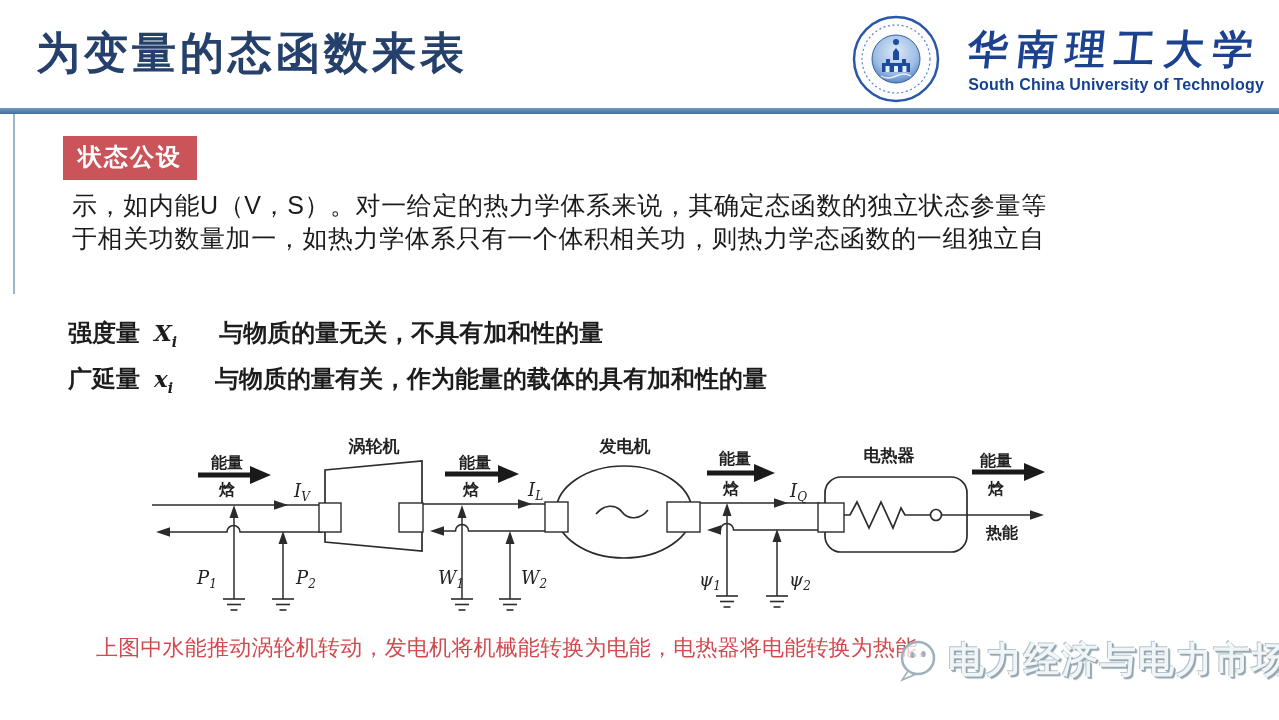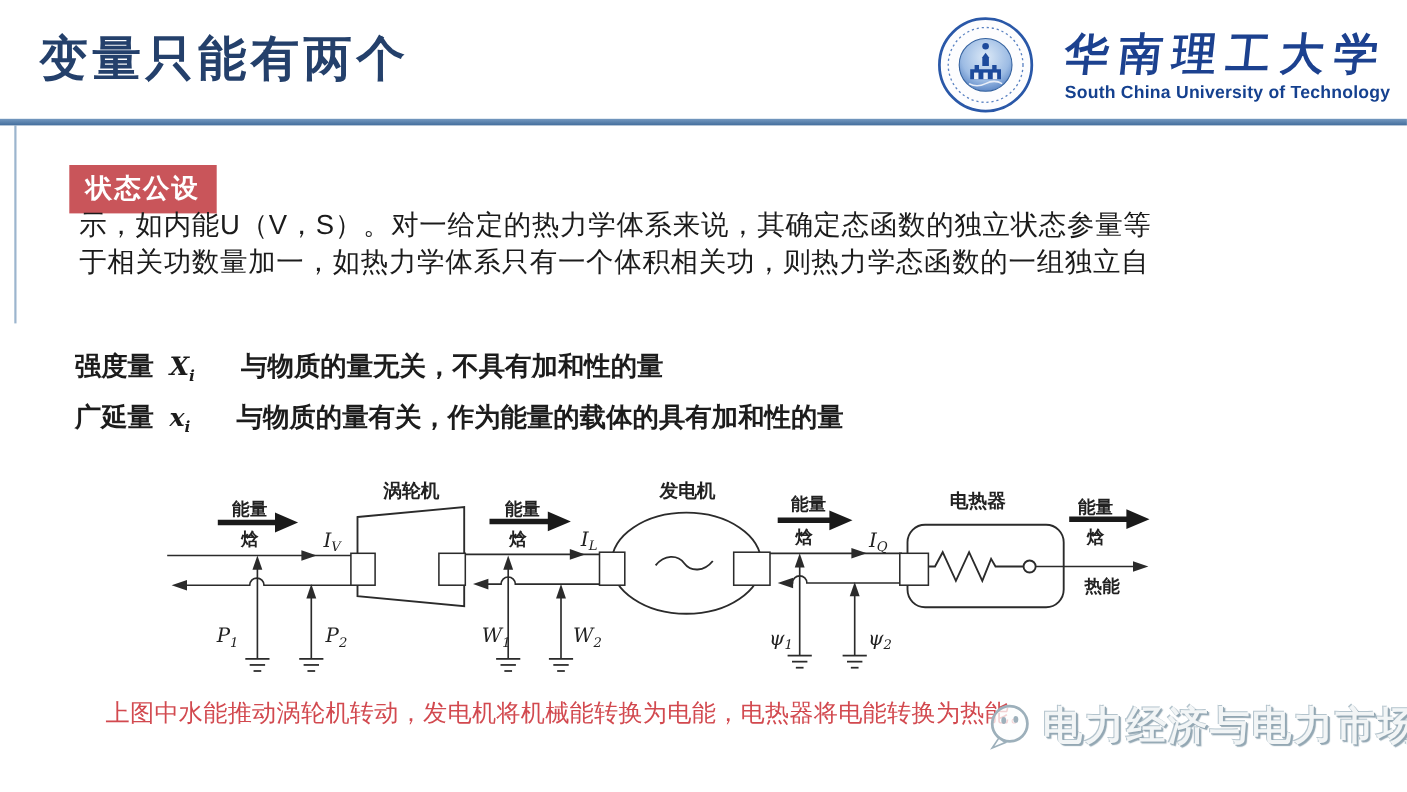--- a/index.html
+++ b/index.html
@@ -27,24 +27,24 @@
   .logo-cn{
     position:absolute;left:117px;top:8px;
     font-size:40px;font-weight:700;letter-spacing:9px;
     color:#1c418f;white-space:nowrap;
     transform:skewX(-6deg);
     font-family:"DejaVu Serif","Liberation Serif",serif;
   }
   .logo-en{
     position:absolute;left:117px;top:62px;width:296px;
     font-size:16px;font-weight:700;color:#15418f;
-    text-align:left;letter-spacing:.2px;white-space:nowrap;
+    text-align:right;letter-spacing:.2px;white-space:nowrap;
   }
   .badge{
-    left:63px;top:150px;
+    left:63px;top:136px;
     background:#c9555a;color:#ffffff;
     font-size:24px;font-weight:700;letter-spacing:2px;
     padding:5px 15px 7px 15px;
   }
   .para{
     left:72px;top:189px;width:1030px;
     font-size:25px;line-height:33px;letter-spacing:.6px;
     font-weight:500;color:#1b1b1b;white-space:nowrap;
   }
   .defrow{left:68px;font-size:24px;font-weight:700;white-space:nowrap;}
@@ -71,21 +71,21 @@
   }
   .watermark-text{
     font-size:36px;font-weight:700;letter-spacing:2px;white-space:nowrap;
     color:#f2f5f6;
     text-shadow:2px 2px 1px #93a7b3,-1px -1px 0 #b4c4cd,1px 1px 0 #93a7b3;
   }
 </style>
 </head>
 <body>
 
-<div class="abs page-title">变量只能有两个</div>
+<div class="abs page-title">为变量的态函数来表</div>
 
 <div class="abs logo-group">
   <svg width="92" height="92" viewBox="0 0 92 92">
     <defs>
       <radialGradient id="sealGrad" cx="50%" cy="35%" r="75%">
         <stop offset="0%" stop-color="#dce9f7"></stop>
         <stop offset="60%" stop-color="#9dbce4"></stop>
         <stop offset="100%" stop-color="#3f6fb8"></stop>
       </radialGradient>
     </defs>

